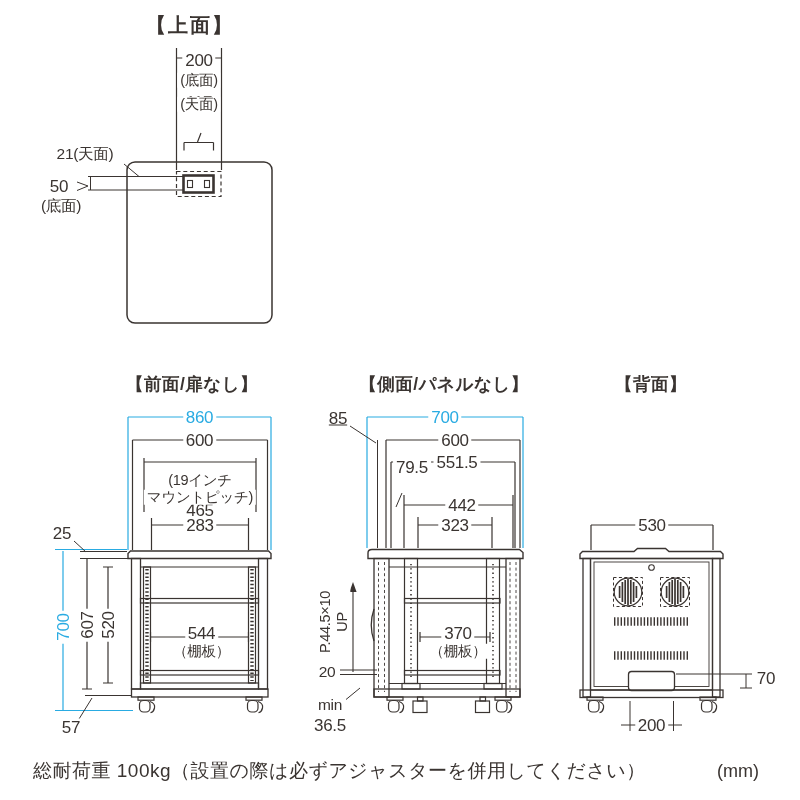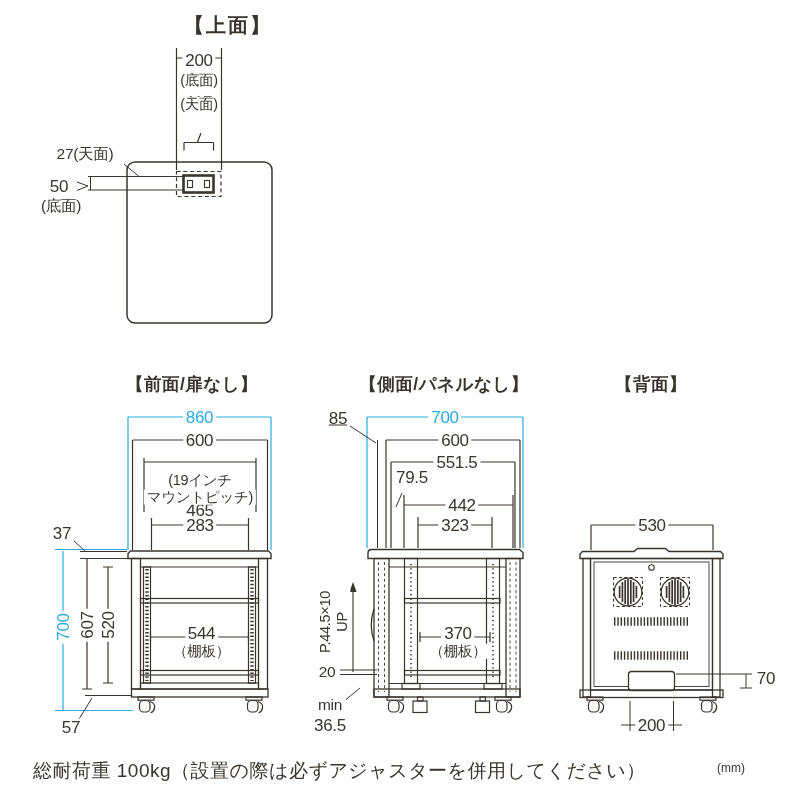--- a/index.html
+++ b/index.html
@@ -2,28 +2,28 @@
 <html style="--accent: #29abe2;"><head>
 <meta charset="utf-8">
 <style>
   html,body{margin:0;padding:0;background:#fff;}
   .canvas{position:relative;width:800px;height:800px;background:#fff;overflow:hidden;
           font-family:"Liberation Sans","DejaVu Sans",sans-serif;color:#3a3431;}
   .art{position:absolute;left:0;top:0;}
   .lbl{position:absolute;transform:translate(-50%,-50%);white-space:nowrap;line-height:1;
        background:#fff;padding:0 3px;color:#3a3431;letter-spacing:-0.3px;}
   .rot{transform:translate(-50%,-50%) rotate(-90deg);}
-  .t20{font-size:20px;font-weight:bold;letter-spacing:2px;margin-left:38px;}
+  .t20{font-size:20px;font-weight:bold;letter-spacing:2px;}
   .title{font-size:17.5px;font-weight:bold;letter-spacing:0.5px;}
   .t17{font-size:17px;}
   .t16{font-size:15.5px;}
   .t15{font-size:14.5px;}
   .cyan{color:var(--accent,#29abe2);}
   .cap{position:absolute;left:33px;top:758px;font-size:19px;font-weight:normal;letter-spacing:0.5px;}
-  .unit{position:absolute;left:717px;top:761px;font-size:12px;font-weight:normal;}
+  .unit{position:absolute;left:717px;top:761px;font-size:18px;font-weight:normal;}
   .pitchlbl{font-size:14.5px;text-align:center;line-height:1.15;background:#fff;}
 </style>
 </head>
 <body>
 
 <div class="canvas">
 
 <svg class="art" width="800" height="800" viewBox="0 0 800 800">
 
   <g fill="none" stroke="#3a3431" stroke-width="1.2">
@@ -199,45 +199,45 @@
       <path d="M712,701.5 q5.5,2 4.5,6.5 q-0.8,3.8 -4,4.8"></path>
     </g>
   </g>
 </svg>
 
 <div class="lbl t20" style="left:190px;top:25px;">【上面】</div>
 <div class="lbl t17" style="left:199px;top:60px;">200</div>
 <div class="lbl t15" style="left:199px;top:80px;">(底面)</div>
 <div class="lbl t17" style="left:199px;top:102px;">117</div>
 <div class="lbl t15" style="left:199px;top:104px;">(天面)</div>
-<div class="lbl t16" style="left:85px;top:154px;">27(天面)</div>
+<div class="lbl t16" style="left:85px;top:154px;">21(天面)</div>
 <div class="lbl t17" style="left:59px;top:186px;">50</div>
 <div class="lbl t16" style="left:61px;top:206px;">(底面)</div>
 
 <div class="lbl title" style="left:192px;top:385px;">【前面/扉なし】</div>
 <div class="lbl t17 cyan" style="left:199.5px;top:417px;">860</div>
 <div class="lbl t17" style="left:199.5px;top:440px;">600</div>
 <div class="lbl t17" style="left:200px;top:462px;margin-top:48px;">465</div>
 <div class="lbl t15" style="left:200px;top:480px;">(19インチ</div>
 <div class="lbl t15" style="left:200px;top:497px;">マウントピッチ)</div>
 <div class="lbl t17" style="left:200px;top:525px;">283</div>
-<div class="lbl t17" style="left:62px;top:533px;">37</div>
+<div class="lbl t17" style="left:62px;top:533px;">25</div>
 <div class="lbl rot t17 cyan" style="left:63px;top:627px;">700</div>
 <div class="lbl rot t17" style="left:87px;top:625px;">607</div>
 <div class="lbl rot t17" style="left:108px;top:625px;">520</div>
 <div class="lbl t17" style="left:201.5px;top:633px;">544</div>
 <div class="lbl t15" style="left:201.5px;top:651px;">（棚板）</div>
 <div class="lbl t17" style="left:71px;top:727px;">57</div>
 
 <div class="lbl title" style="left:444px;top:385px;">【側面/パネルなし】</div>
 <div class="lbl t17 cyan" style="left:445px;top:417px;">700</div>
 <div class="lbl t17" style="left:338px;top:418px;text-decoration:underline;">85</div>
 <div class="lbl t17" style="left:455px;top:440px;">600</div>
 <div class="lbl t17" style="left:457px;top:462px;">551.5</div>
-<div class="lbl t17" style="left:412px;top:477px;">79.5</div>
+<div class="lbl t17" style="left:412px;top:467px;">79.5</div>
 <div class="lbl t17" style="left:462px;top:505px;">442</div>
 <div class="lbl t17" style="left:455px;top:525px;">323</div>
 <div class="lbl rot pitchlbl" style="left:334px;top:622px;">
   <span>P.44.5×10</span><br>
   <span>UP</span>
 </div>
 <div class="lbl t16" style="left:327px;top:672px;">20</div>
 <div class="lbl t16" style="left:330px;top:705px;">min</div>
 <div class="lbl t17" style="left:330px;top:725px;">36.5</div>
 <div class="lbl t17" style="left:458px;top:633px;">370</div>

